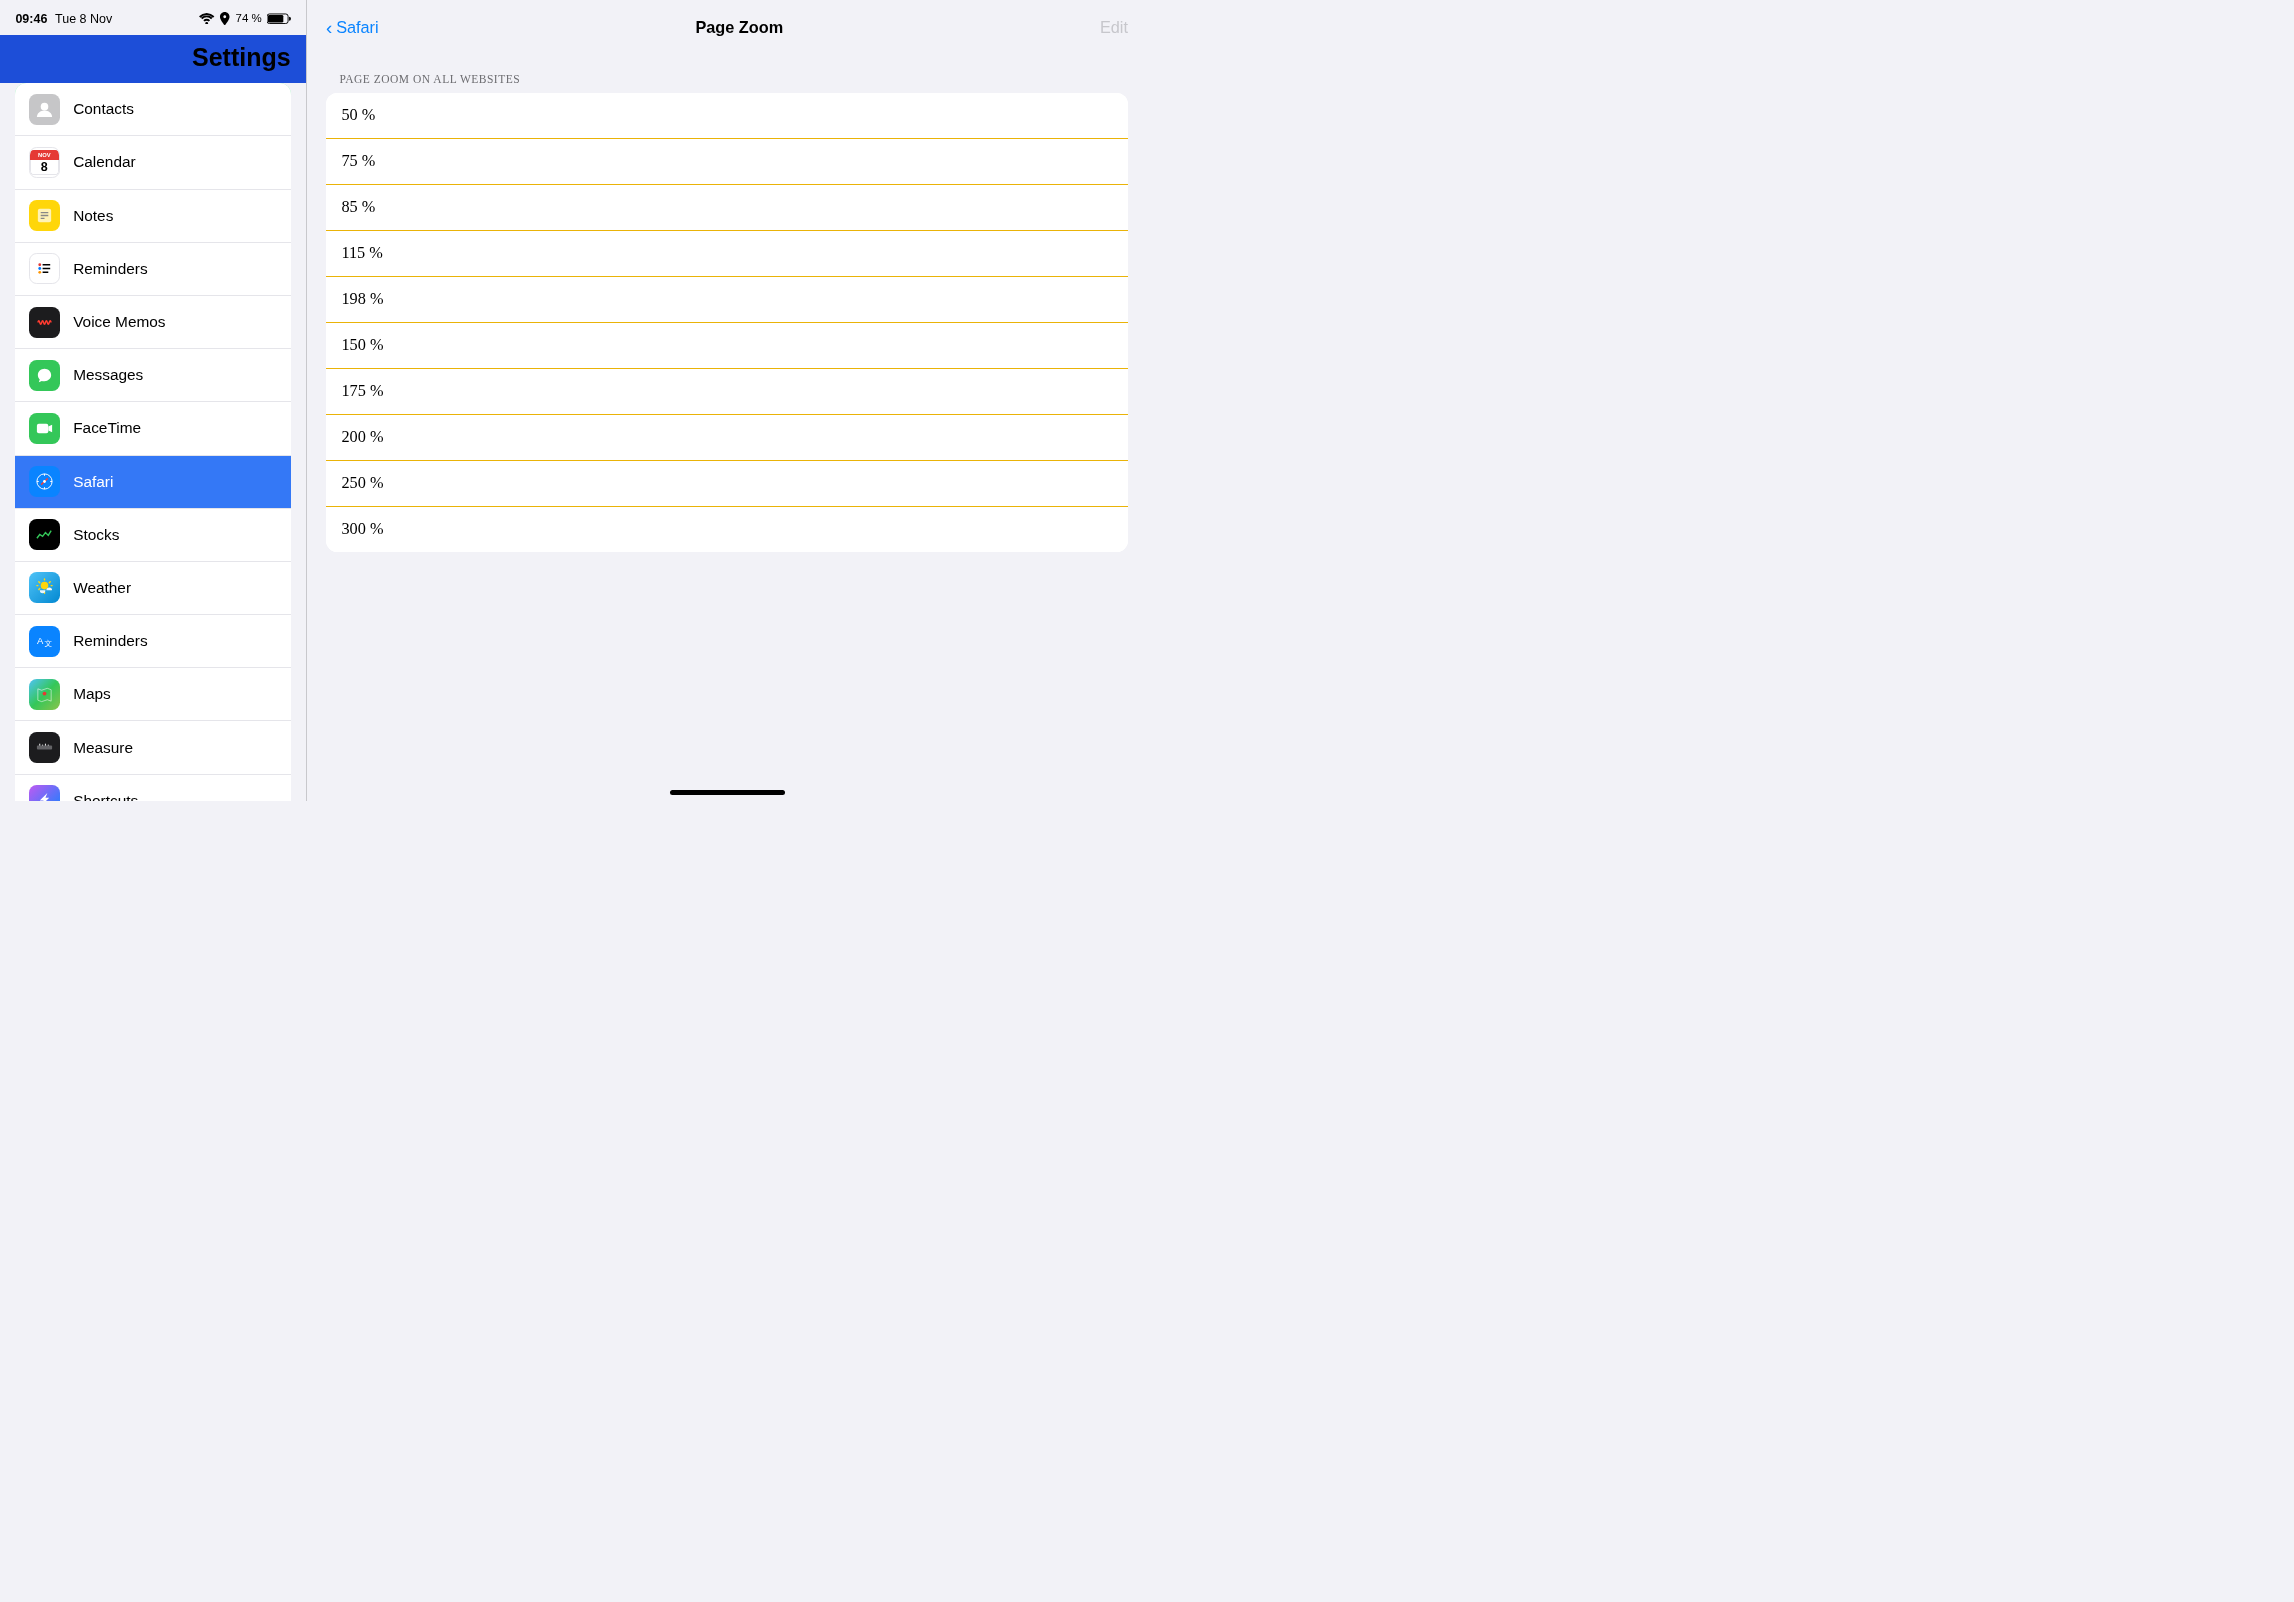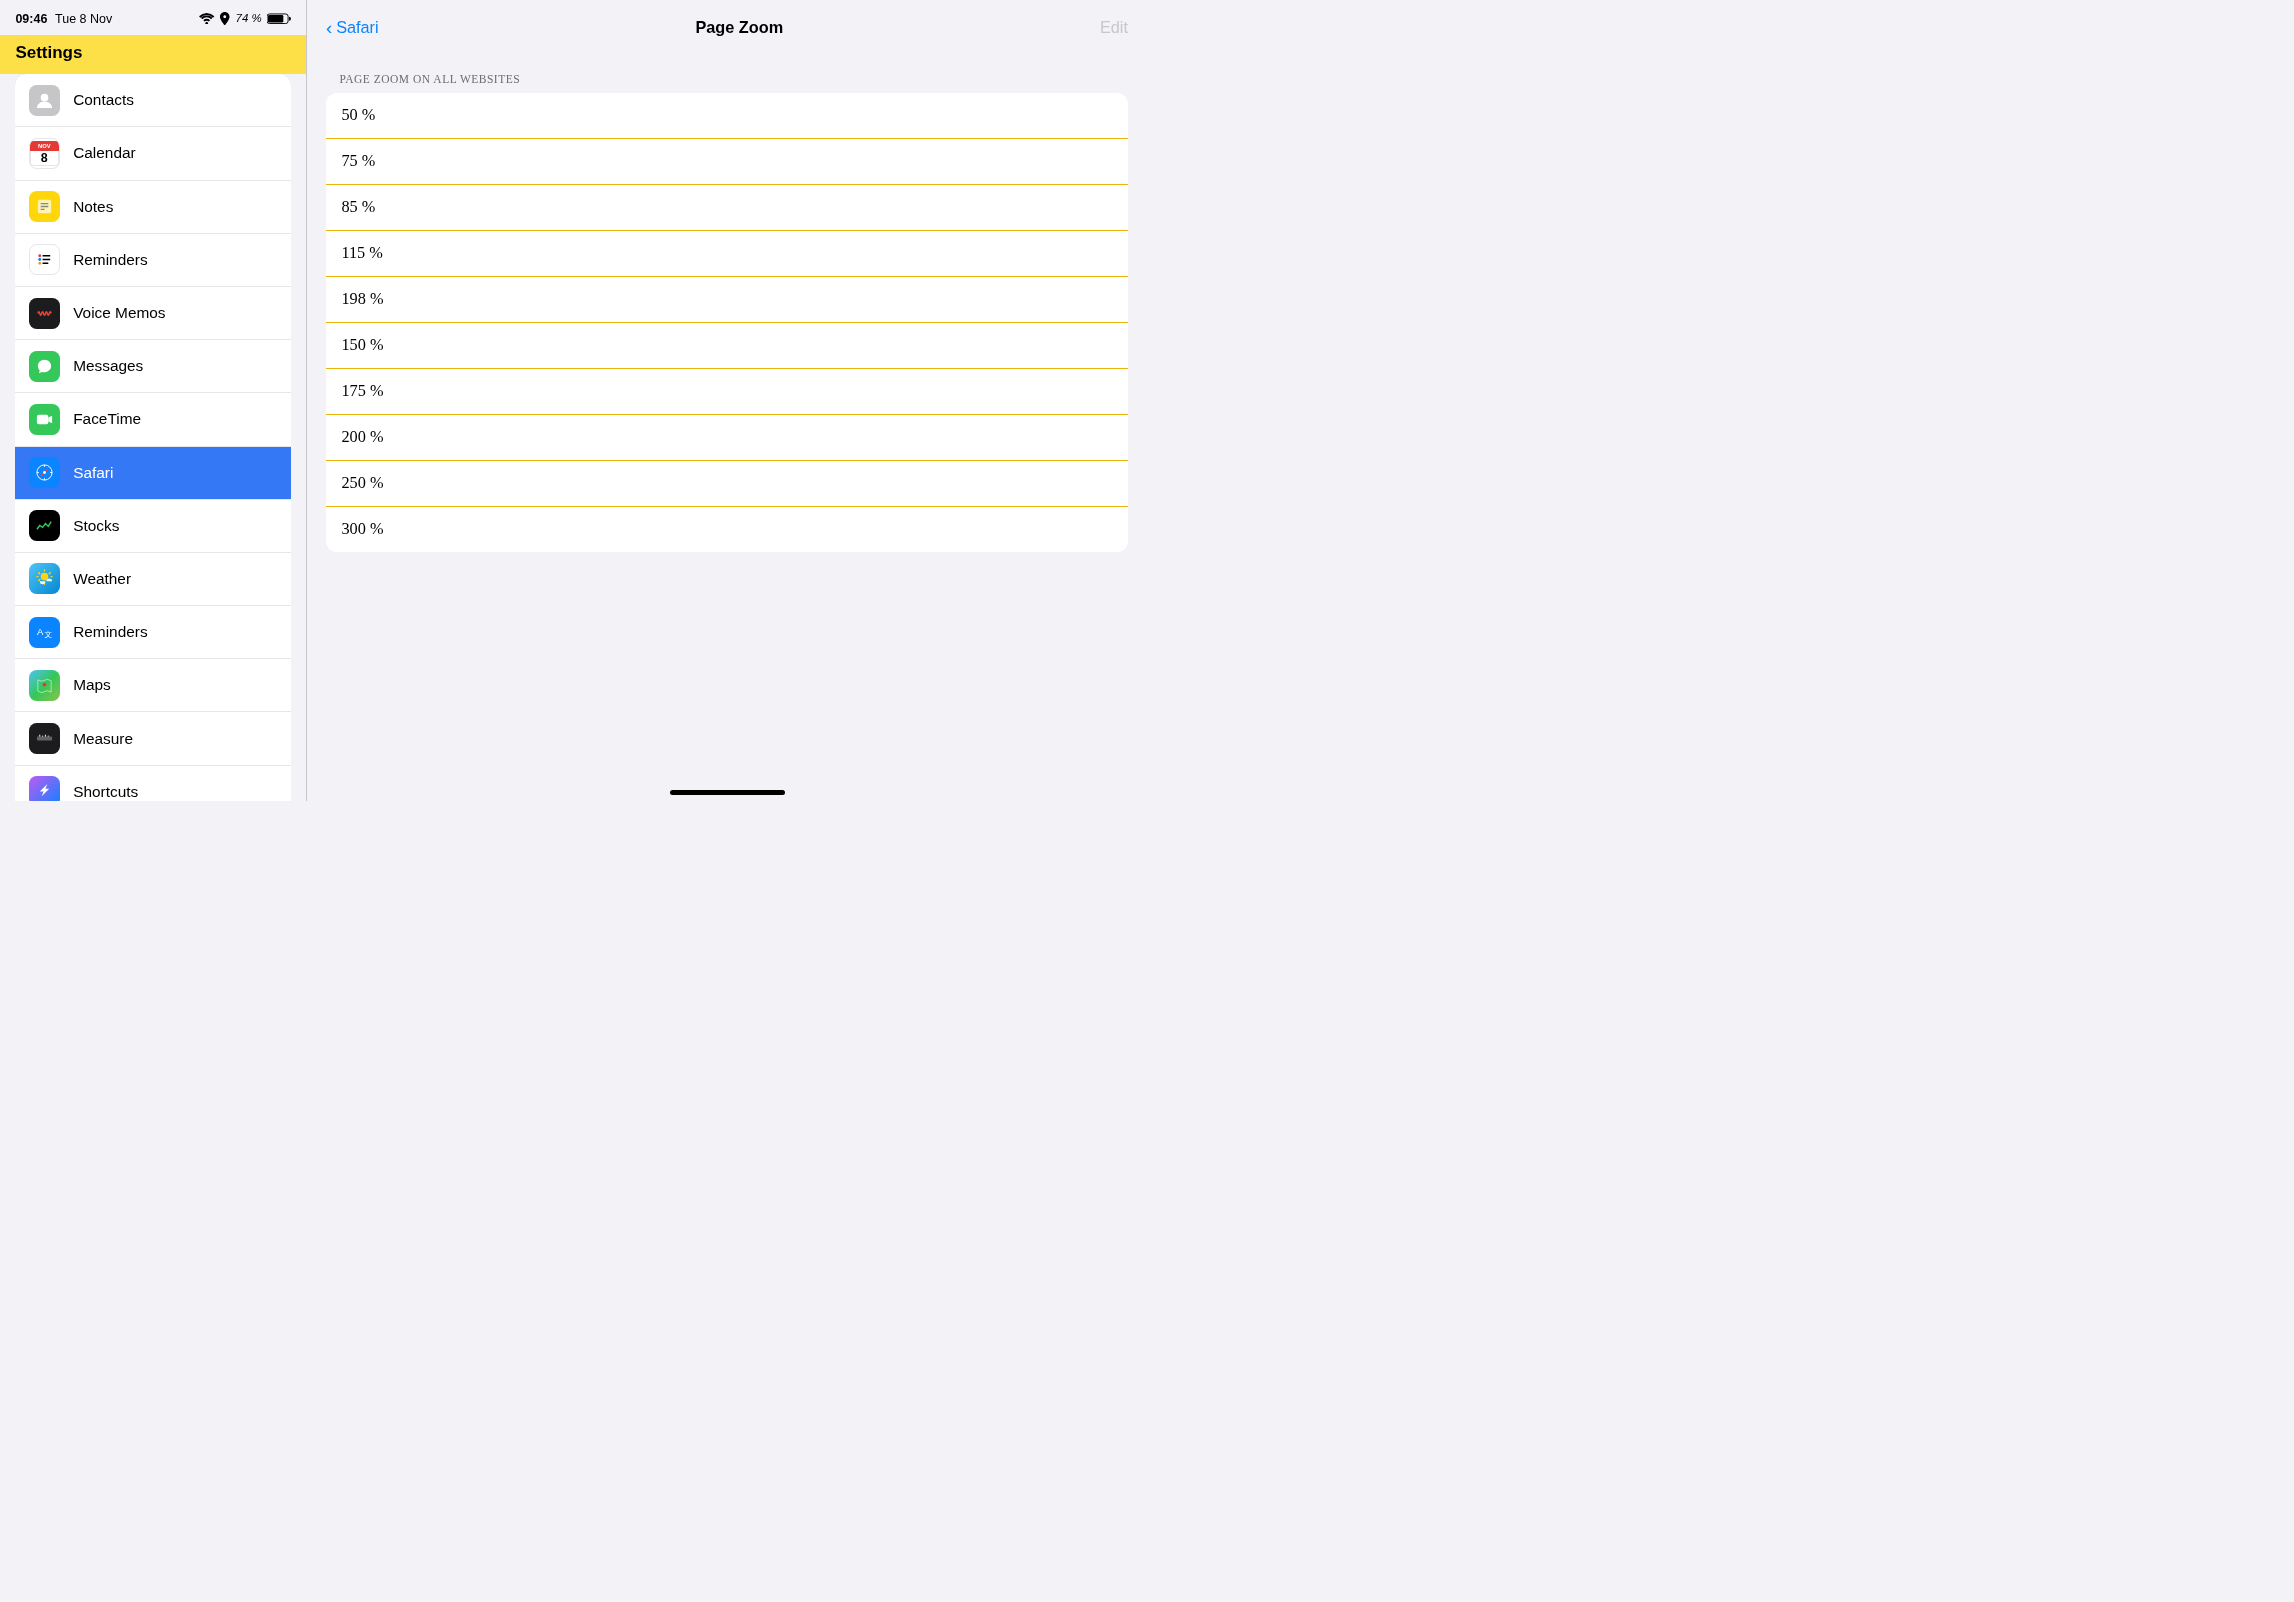--- a/index.html
+++ b/index.html
@@ -43,30 +43,29 @@
       color: #000;
     }
     .status-icons {
       display: flex;
       align-items: center;
       gap: 4.8px;
     }
     .status-icons span {
       font-size: 11.5px;
       color: #000;
-      font-style: italic;
     }
 
     .settings-header {
       padding: 7.7px 15.4px 11.5px;
-      font-size: 17px;
+      font-size: 25px;
       font-weight: 700;
       color: #000;
-      text-align: left;
-      background: #fde047;
+      text-align: right;
+      background: #1d4ed8;
     }
 
     .sidebar-list {
       flex: 1;
       overflow-y: auto;
       padding: 0;
     }
 
     .sidebar-section {
       background: #86efac;

